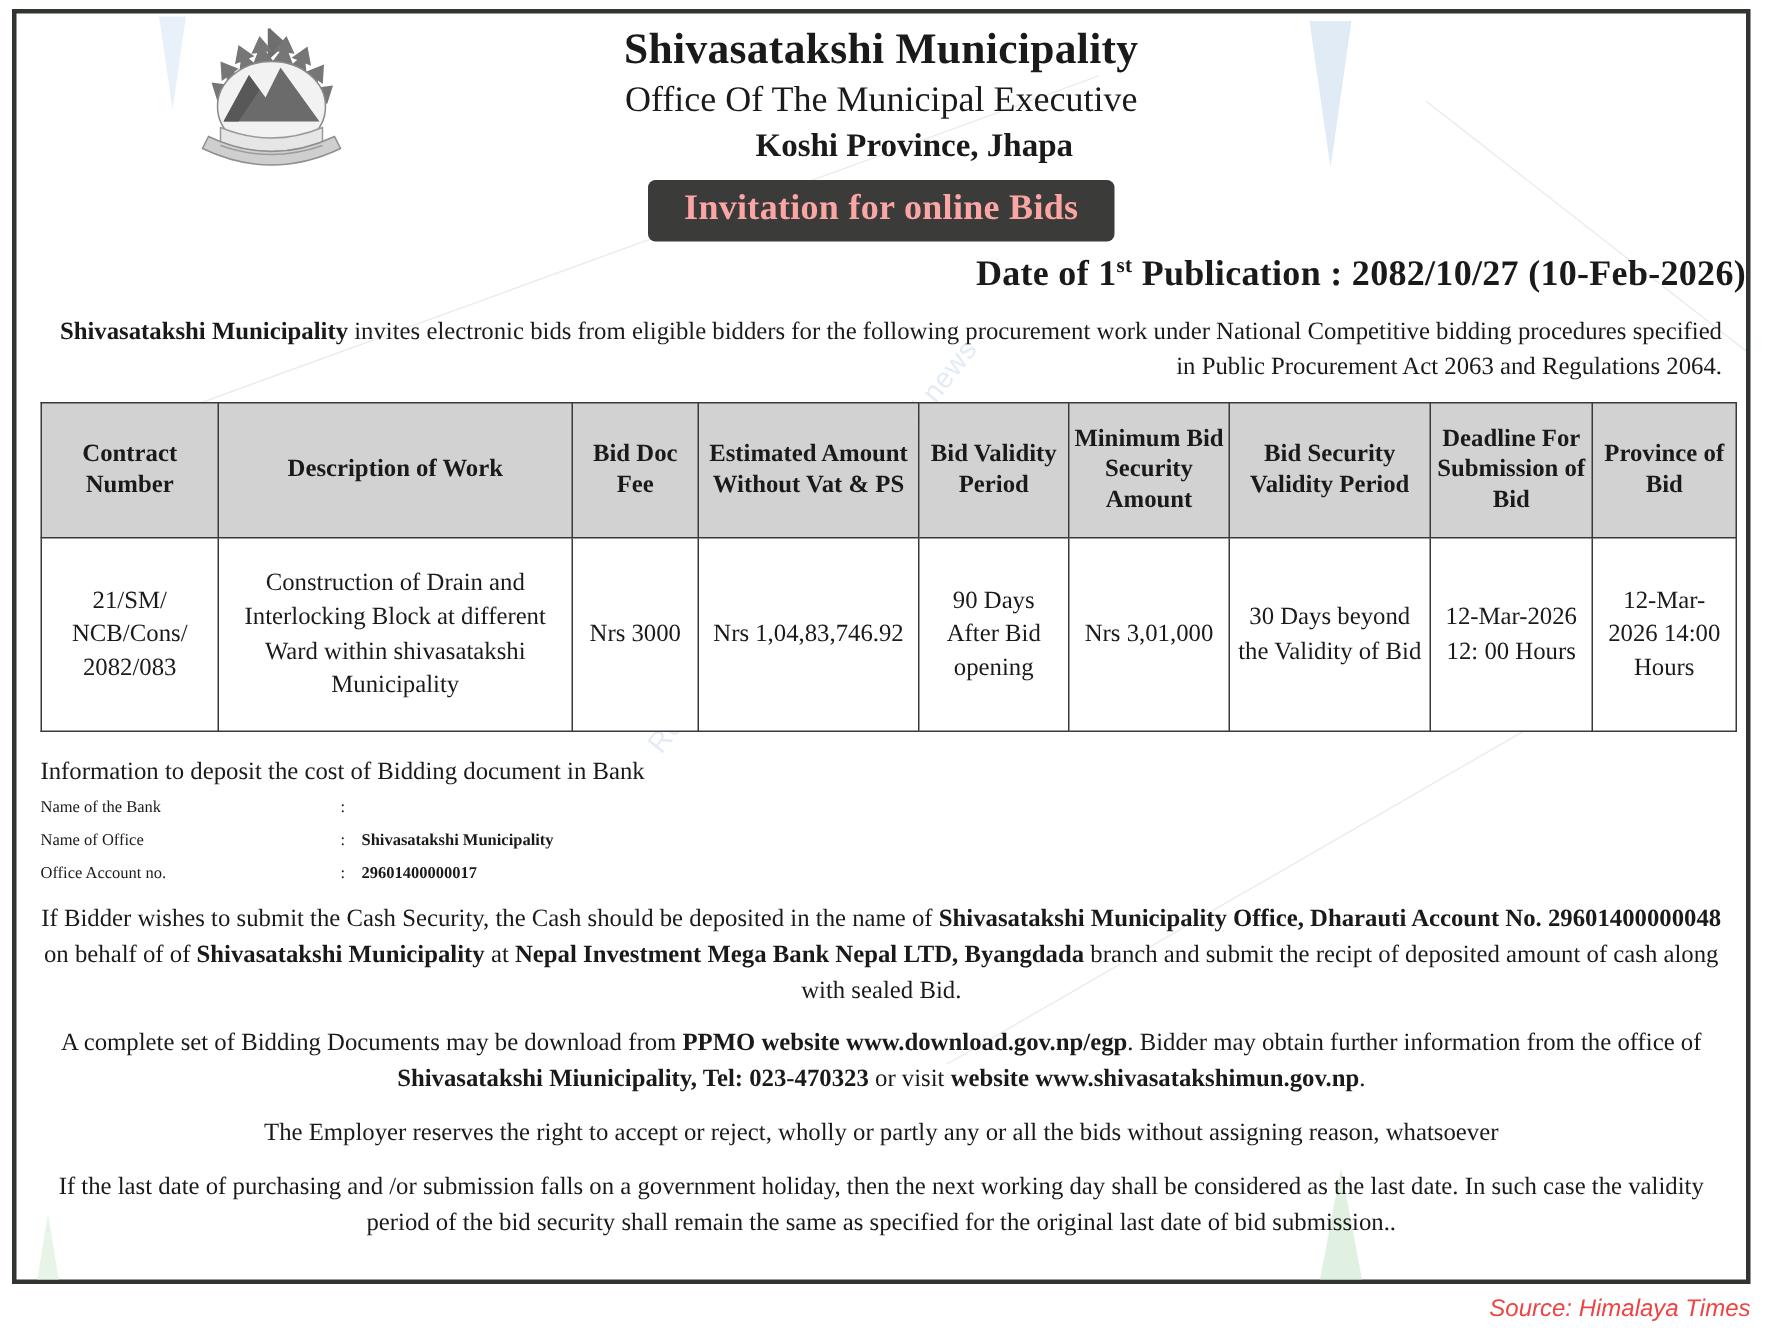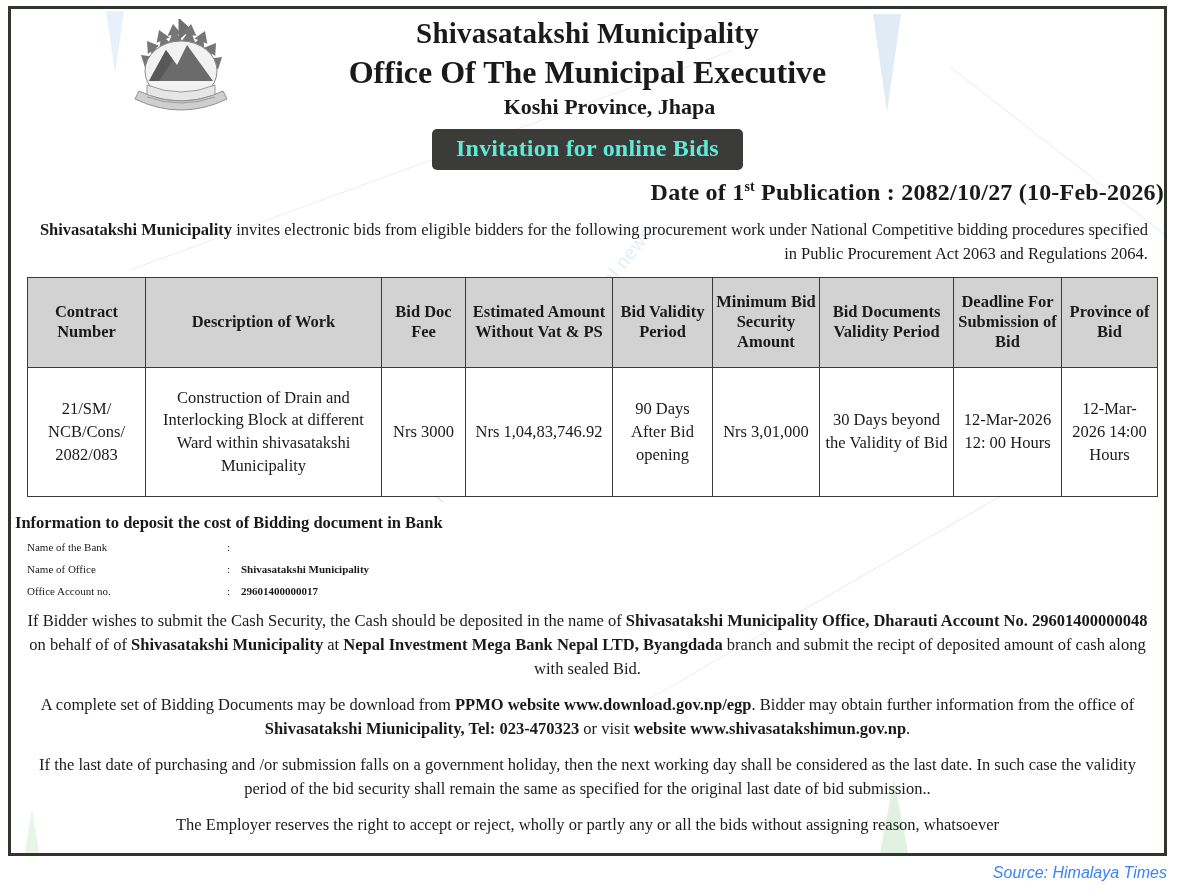--- a/index.html
+++ b/index.html
@@ -128,40 +128,40 @@
     width: 112px;
     height: 102px;
   }
   .org-title {
     font-size: 29px;
     font-weight: bold;
     line-height: 1.16;
     letter-spacing: .2px;
   }
   .org-sub {
-    font-size: 32px;
-    font-weight: bold;
+    font-size: 24px;
+    font-weight: normal;
     line-height: 1.2;
     margin-top: 2px;
   }
   .org-prov {
     font-size: 22px;
     font-weight: bold;
     line-height: 1.2;
     margin-top: 3px;
     margin-left: 44px;
   }
   .banner-wrap {
     margin-top: 9px;
     text-align: center;
   }
   .banner {
     display: inline-block;
     background: #3b3b39;
-    color: #5eead4;
+    color: #fca5a5;
     font-size: 24px;
     font-weight: bold;
     padding: 6px 24px 8px 24px;
     border-radius: 5px;
     letter-spacing: .2px;
   }
   .pubdate {
     margin-top: 9px;
     font-size: 24px;
     font-weight: bold;
@@ -212,23 +212,23 @@
   col.c-fee      { width: 84px; }
   col.c-amount   { width: 147px; }
   col.c-validity { width: 100px; }
   col.c-minsec   { width: 107px; }
   col.c-secval   { width: 134px; }
   col.c-deadline { width: 108px; }
   col.c-opening  { width: 96px; }
 
   
   .bank-head {
-    margin: 16px 16px 0 4px;
+    margin: 16px 16px 0 16px;
     font-size: 16.5px;
-    font-weight: bold;
+    font-weight: normal;
   }
   .bank-rows {
     margin: 8px 16px 0 16px;
     font-size: 11px;
   }
   .bank-row {
     display: flex;
     align-items: baseline;
     margin-bottom: 10px;
   }
@@ -254,21 +254,21 @@
   .para b { font-weight: bold; }
 
   
   .source {
     position: absolute;
     right: 14px;
     top: 864px;
     font-family: "Liberation Sans", "DejaVu Sans", sans-serif;
     font-style: italic;
     font-size: 16px;
-    color: #3b82f6;
+    color: #ef4444;
     z-index: 3;
   }
 </style>
 </head>
 <body>
 
 <div id="page">
 
   <div class="notice-frame">
 
@@ -360,21 +360,21 @@
             <col class="c-opening">
         </colgroup>
         <thead>
           <tr>
             <th>Contract Number</th>
             <th>Description of Work</th>
             <th>Bid Doc Fee</th>
             <th>Estimated Amount Without Vat &amp; PS</th>
             <th>Bid Validity Period</th>
             <th>Minimum Bid Security Amount</th>
-            <th>Bid Documents Validity Period</th>
+            <th>Bid Security Validity Period</th>
             <th>Deadline For Submission of Bid</th>
             <th>Province of Bid</th>
           </tr>
         </thead>
         <tbody>
           <tr>
             <td>21/SM/ NCB/Cons/ 2082/083</td>
             <td>Construction of  Drain and Interlocking Block at different Ward within shivasatakshi Municipality</td>
             <td>Nrs 3000</td>
             <td>Nrs 1,04,83,746.92</td>
@@ -403,22 +403,22 @@
           <span class="bank-label">Office Account no.</span>
           <span class="bank-colon">:</span>
           <span class="bank-value">29601400000017</span>
         </div>
       </div>
 
       <div class="para"><span>If Bidder wishes to submit the Cash Security, the Cash should be deposited in the name of </span><b>Shivasatakshi Municipality Office, Dharauti Account No. 29601400000048</b><span> on behalf of of </span><b>Shivasatakshi Municipality</b><span> at </span><b>Nepal Investment Mega Bank Nepal LTD, Byangdada</b><span>  branch and submit the recipt of deposited amount of cash along with sealed Bid.</span></div>
 
       <div class="para"><span>A complete set of Bidding Documents may be download from </span><b>PPMO website www.download.gov.np/egp</b><span>. Bidder may obtain further information from the office of </span><b>Shivasatakshi Miunicipality, Tel: 023-470323</b><span> or visit </span><b>website www.shivasatakshimun.gov.np</b><span>.</span></div>
 
+      <div class="para">The Employer  reserves the right to accept or reject, wholly or partly any or all the bids without assigning reason, whatsoever</div>
+
       <div class="para">If the last date of purchasing and /or submission falls on a government holiday, then the next working day shall be considered as the last date. In such case the validity period of the bid security shall remain the same as specified for the original last date of bid submission..</div>
-
-      <div class="para">The Employer  reserves the right to accept or reject, wholly or partly any or all the bids without assigning reason, whatsoever</div>
 
     </div>
   </div>
 
   <div class="source">Source: Himalaya Times</div>
 
 </div>
 
 </body></html>

